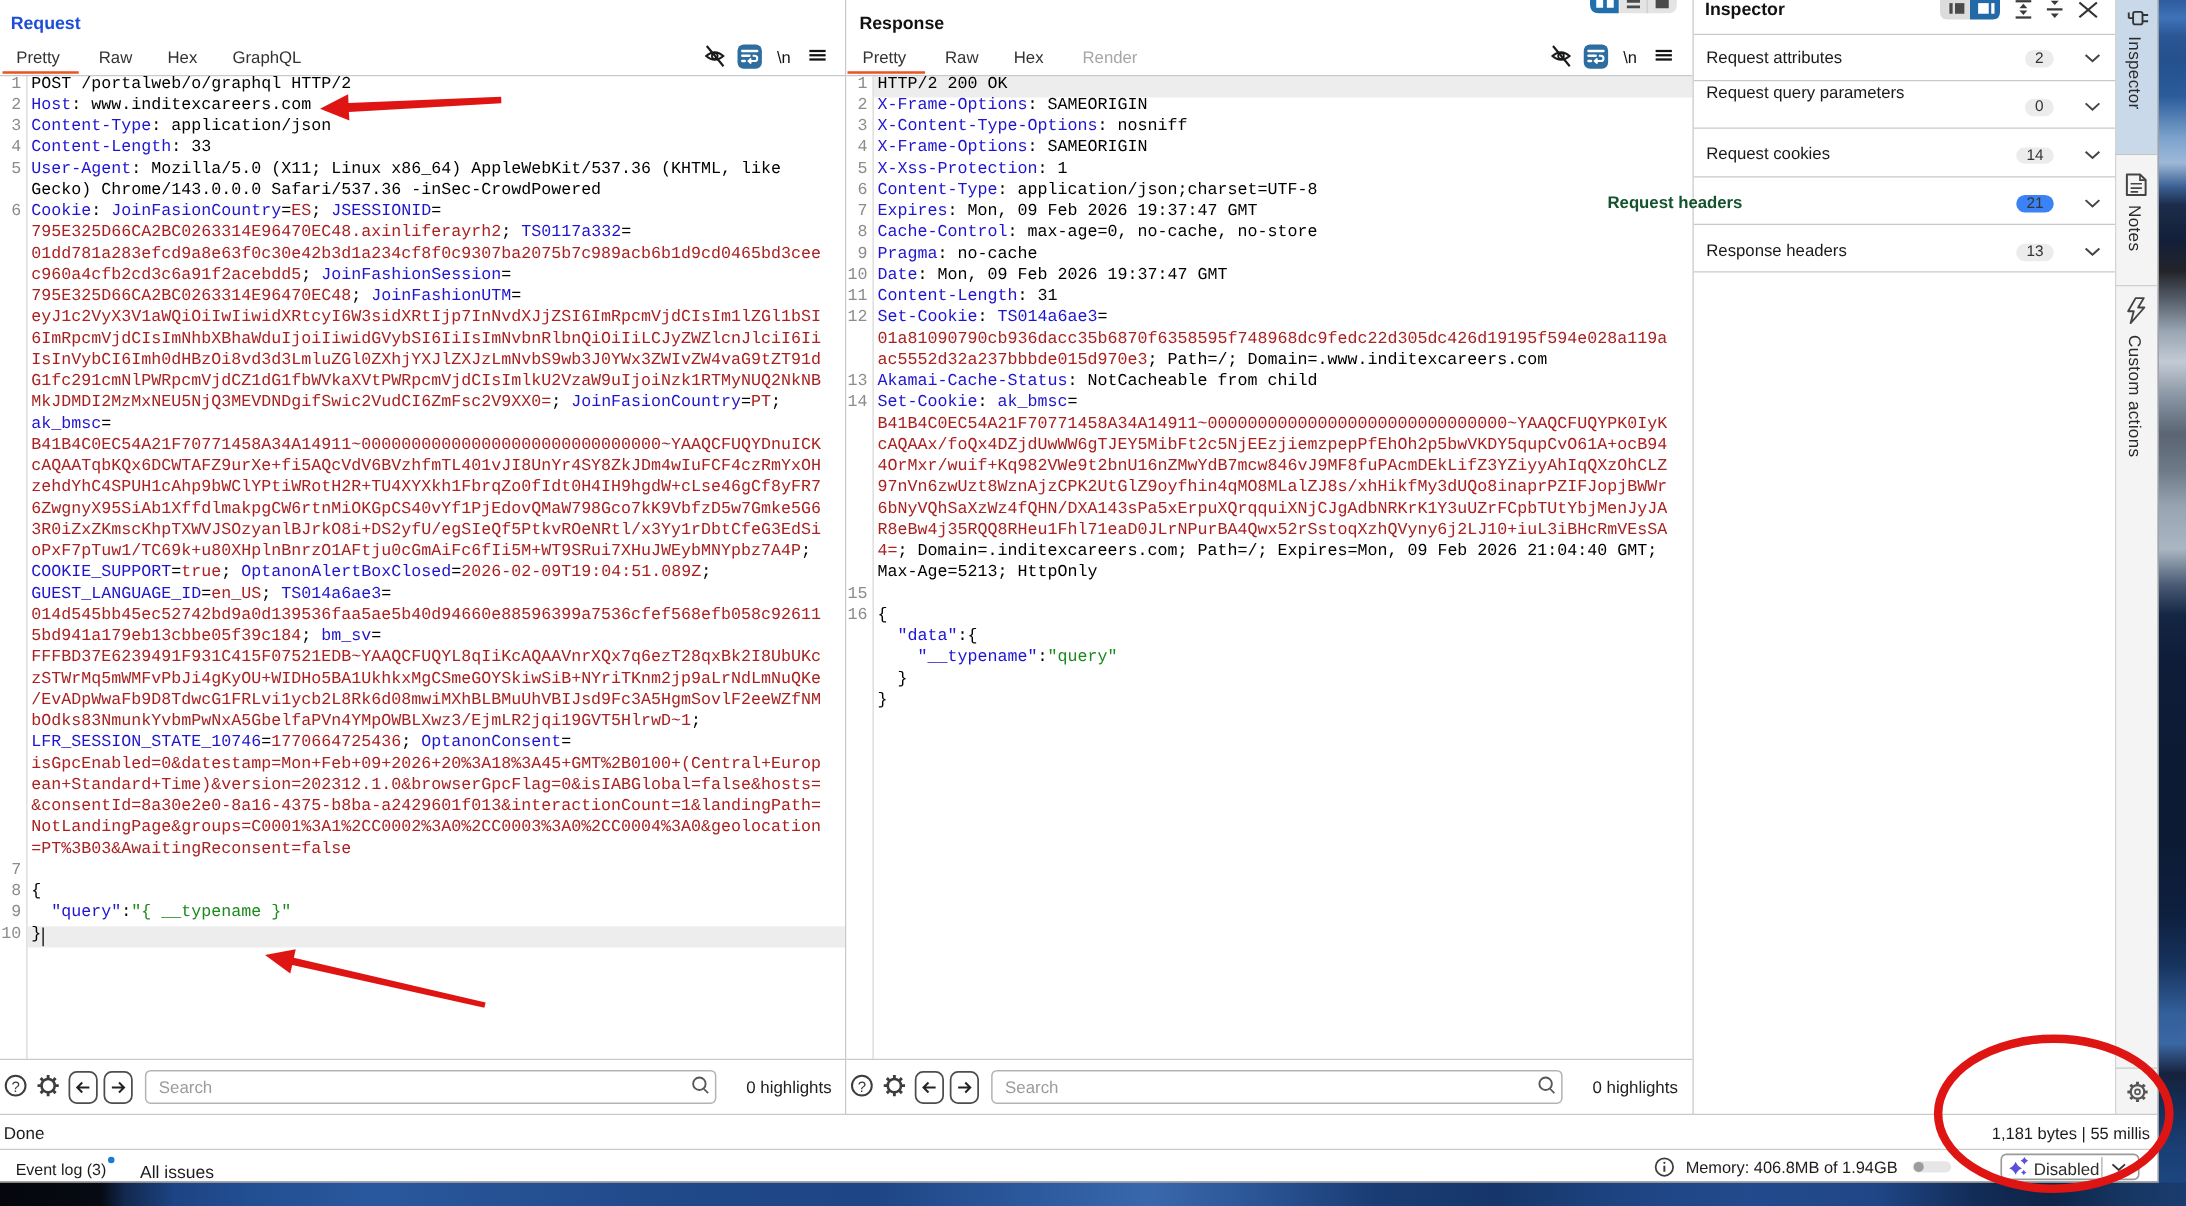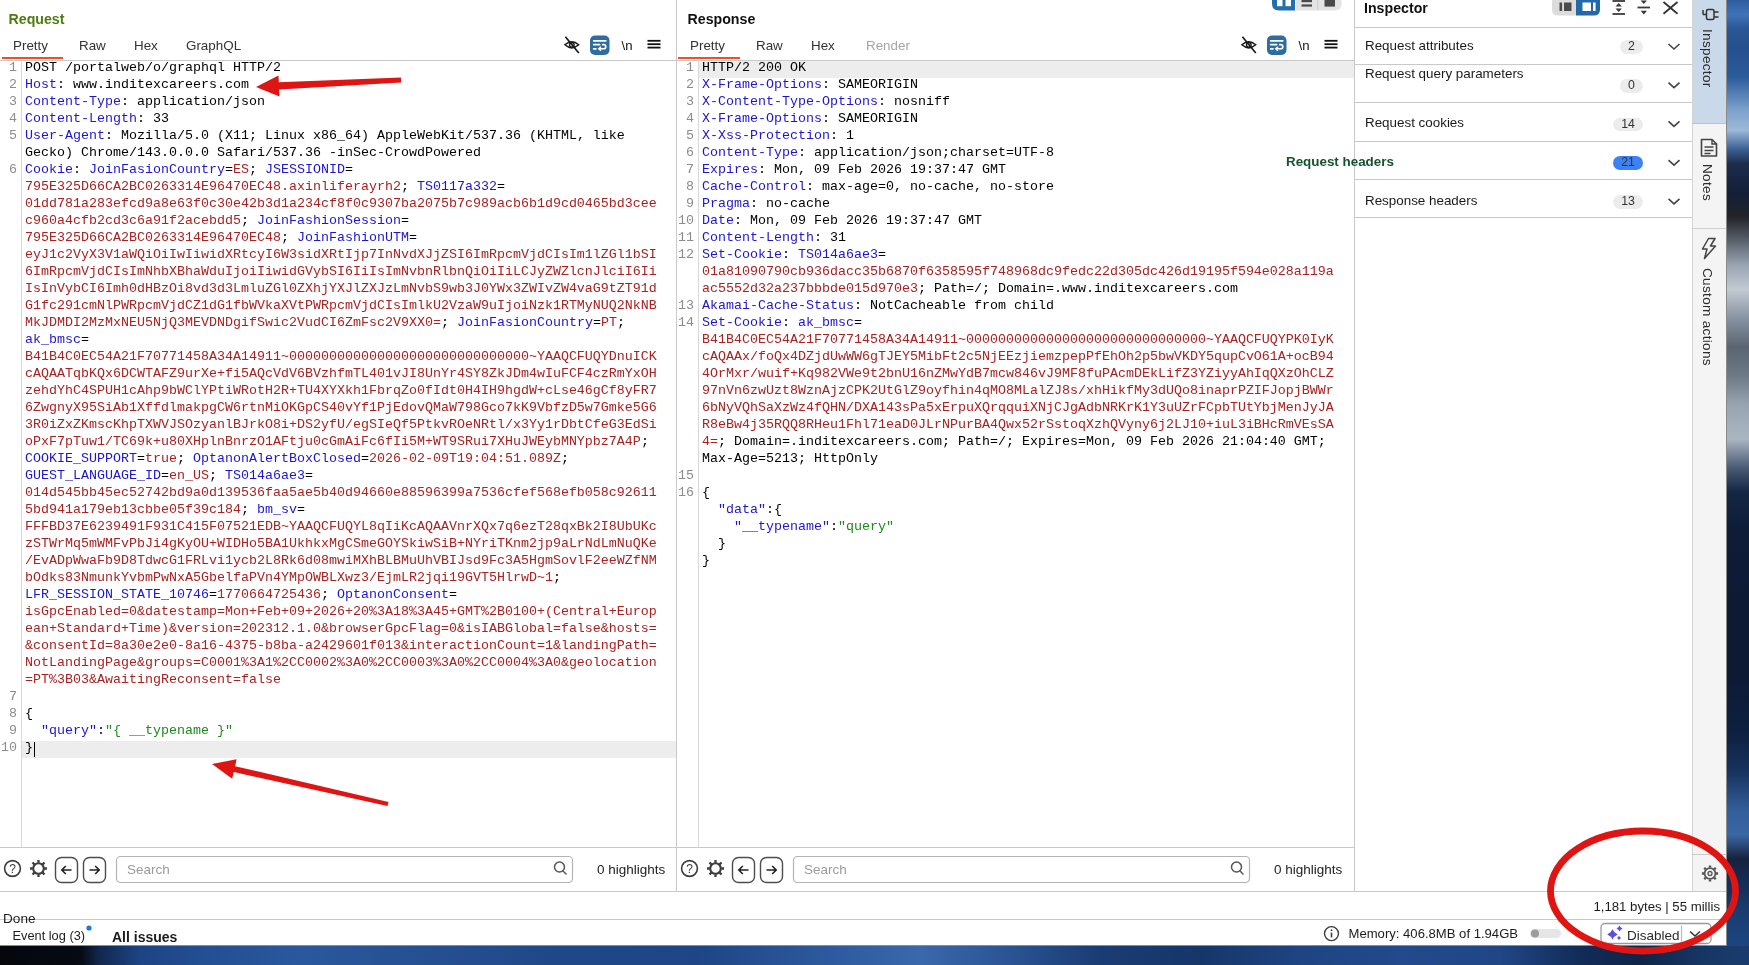--- a/index.html
+++ b/index.html
@@ -185,21 +185,21 @@
 <span class="r">6bNyVQhSaXzWz4fQHN/DXA143sPa5xErpuXQrqquiXNjCJgAdbNRKrK1Y3uUZrFCpbTUtYbjMenJyJA</span>
 <span class="r">R8eBw4j35RQQ8RHeu1Fhl71eaD0JLrNPurBA4Qwx52rSstoqXzhQVyny6j2LJ10+iuL3iBHcRmVEsSA</span>
 <span class="r">4=</span>; Domain=.inditexcareers.com; Path=/; Expires=Mon, 09 Feb 2026 21:04:40 GMT;
 Max-Age=5213; HttpOnly
 
 {
   <span class="b">"data"</span>:{
     <span class="b">"__typename"</span>:<span class="g">"query"</span>
   }
 }</pre>
-<div class="abs" style="left:8.5px;top:11.3px;font-size:14.2px;font-weight:bold;color:#4d7c0f;white-space:nowrap;text-align:center;">Request</div>
+<div class="abs" style="left:8.5px;top:11.3px;font-size:14.2px;font-weight:bold;color:#1d4ed8;white-space:nowrap;text-align:center;">Request</div>
     <div class="abs" style="left:687.5px;top:11.3px;font-size:14.2px;font-weight:bold;color:#111;white-space:nowrap;">Response</div>
     <div class="abs" style="left:13px;top:37.8px;font-size:13.4px;font-weight:normal;color:#333;white-space:nowrap;">Pretty</div>
     <div class="abs" style="left:79px;top:37.8px;font-size:13.4px;font-weight:normal;color:#333;white-space:nowrap;">Raw</div>
     <div class="abs" style="left:134px;top:37.8px;font-size:13.4px;font-weight:normal;color:#333;white-space:nowrap;">Hex</div>
     <div class="abs" style="left:186px;top:37.8px;font-size:13.4px;font-weight:normal;color:#333;white-space:nowrap;">GraphQL</div>
     <div class="abs" style="left:690px;top:37.8px;font-size:13.4px;font-weight:normal;color:#333;white-space:nowrap;">Pretty</div>
     <div class="abs" style="left:756px;top:37.8px;font-size:13.4px;font-weight:normal;color:#333;white-space:nowrap;">Raw</div>
     <div class="abs" style="left:811px;top:37.8px;font-size:13.4px;font-weight:normal;color:#333;white-space:nowrap;">Hex</div>
     <div class="abs" style="left:866px;top:37.8px;font-size:13.4px;font-weight:normal;color:#a6a6a6;white-space:nowrap;">Render</div>
     <div class="abs" style="left:1364px;top:-0.5px;font-size:14.2px;font-weight:bold;color:#111;white-space:nowrap;">Inspector</div>
@@ -208,24 +208,24 @@
     <div class="abs" style="left:1365px;top:37.8px;font-size:13.4px;font-weight:normal;color:#1a1a1a;white-space:nowrap;">Request attributes</div>
     <div class="abs" style="left:1620px;top:40.3px;width:23px;height:13.5px;background:#ececec;border-radius:7px;text-align:center;font-size:12.3px;line-height:13.5px;color:#333">2</div>
     <div class="abs" style="left:1365px;top:66px;font-size:13.4px;font-weight:normal;color:#1a1a1a;white-space:nowrap;">Request query parameters</div>
     <div class="abs" style="left:1620px;top:79.0px;width:23px;height:13.5px;background:#ececec;border-radius:7px;text-align:center;font-size:12.3px;line-height:13.5px;color:#333">0</div>
     <div class="abs" style="left:1365px;top:115.2px;font-size:13.4px;font-weight:normal;color:#1a1a1a;white-space:nowrap;">Request cookies</div>
     <div class="abs" style="left:1613px;top:117.7px;width:30px;height:13.5px;background:#ececec;border-radius:7px;text-align:center;font-size:12.3px;line-height:13.5px;color:#333">14</div>
     <div class="abs" style="left:1286px;top:153.9px;font-size:13.4px;font-weight:bold;color:#14532d;white-space:nowrap;">Request headers</div>
     <div class="abs" style="left:1613px;top:156.4px;width:30px;height:13.5px;background:#3b82f6;border-radius:7px;text-align:center;font-size:12.3px;line-height:13.5px;color:#333">21</div>
     <div class="abs" style="left:1365px;top:192.60000000000002px;font-size:13.4px;font-weight:normal;color:#1a1a1a;white-space:nowrap;">Response headers</div>
     <div class="abs" style="left:1613px;top:195.10000000000002px;width:30px;height:13.5px;background:#ececec;border-radius:7px;text-align:center;font-size:12.3px;line-height:13.5px;color:#333">13</div>
-    <div class="abs" style="left:3px;top:899px;font-size:13.6px;font-weight:normal;color:#1c1c1c;white-space:nowrap;margin-top:12px;">Done</div>
+    <div class="abs" style="left:3px;top:899px;font-size:13.6px;font-weight:normal;color:#1c1c1c;white-space:nowrap;">Done</div>
     <div class="abs" style="left:1420px;top:899px;width:300px;text-align:right;font-size:13.2px;color:#1c1c1c">1,181 bytes | 55 millis</div>
     <div class="abs" style="left:12.5px;top:928px;font-size:12.8px;font-weight:normal;color:#1c1c1c;white-space:nowrap;">Event log (3)</div>
-    <div class="abs" style="left:112px;top:929px;font-size:14px;font-weight:bold;color:#1c1c1c;white-space:nowrap;text-align:center;">All issues</div>
+    <div class="abs" style="left:112px;top:929px;font-size:14px;font-weight:normal;color:#1c1c1c;white-space:nowrap;text-align:center;">All issues</div>
     <div class="abs" style="left:1348.5px;top:925.5px;font-size:13.1px;font-weight:normal;color:#1c1c1c;white-space:nowrap;">Memory: 406.8MB of 1.94GB</div>
     <div class="abs vert" style="left:1700px;top:29px">Inspector</div>
     <div class="abs vert" style="left:1700px;top:164px">Notes</div>
     <div class="abs vert" style="left:1700px;top:268px">Custom actions</div>
 <svg class="ov" width="1749" height="965" viewBox="0 0 1749 965">
       <path d="M564.9 44.8 Q571.8 38.699999999999996 578.6999999999999 44.8 Q571.8 50.9 564.9 44.8 Z" fill="none" stroke="#1a1a1a" stroke-width="1.5"></path>
 <circle cx="571.8" cy="44.8" r="2.3" fill="none" stroke="#1a1a1a" stroke-width="1.4"></circle>
 <path d="M565.4 36.8 L578.8 53.0" stroke="#1a1a1a" stroke-width="1.7"></path>
 <rect x="590" y="35.5" width="19.5" height="19.5" rx="5" fill="#2d6d9f"></rect>
 <path d="M593.7 40.8 H605.8" stroke="#fff" stroke-width="1.8" stroke-linecap="round"></path>

